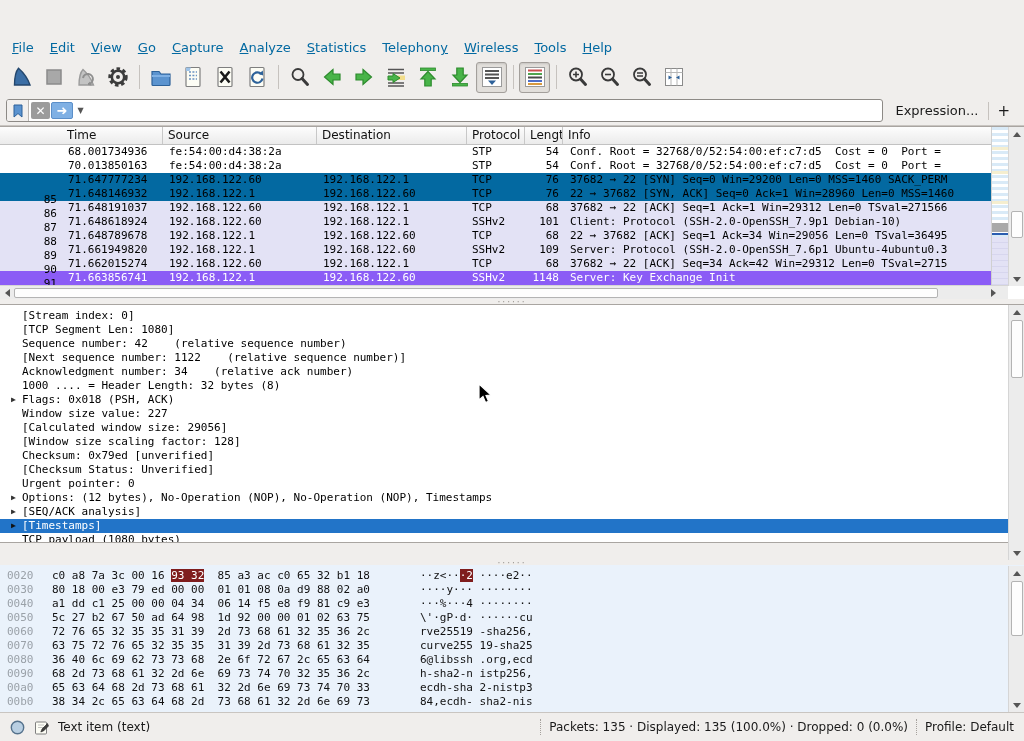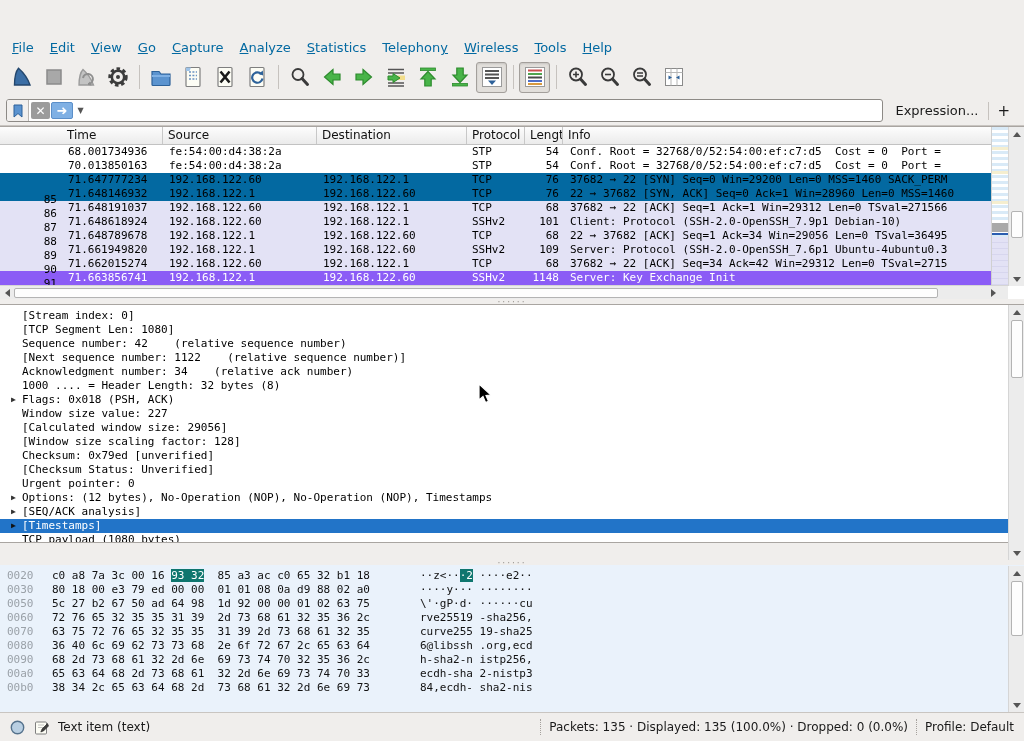--- a/index.html
+++ b/index.html
@@ -72,21 +72,21 @@
   .d-arrow { position:absolute; top:0; font-size:8px; color:#333; }
   .d-row.sel .d-arrow { color:#111; }
   .d-text { position:absolute; top:0; }
 
   
   .hexpane { top:565px; left:0; right:0; height:147px; background:#eaf2fb; overflow:hidden; font-family:"DejaVu Sans Mono","Liberation Mono",monospace; font-size:11px; padding-top:4px; }
   .x-row { position:relative; height:14px; line-height:14px; white-space:pre; color:#111; }
   .x-off { position:absolute; left:7px; color:#9aa1a8; }
   .x-hex { position:absolute; left:52px; }
   .x-ascii { position:absolute; left:420px; }
-  .x-hl { background:#0f766e; color:#fff; }
+  .x-hl { background:#7f1d1d; color:#fff; }
 
   
   .statusbar { top:712px; left:0; right:0; height:29px; background:#f0eeec; border-top:1px solid #c9c5c1; display:flex; align-items:center; font-size:12px; color:#1a1a1a; }
   .sb-left { display:flex; align-items:center; gap:9px; padding-left:10px; flex:1; }
   .sb-sep { width:1px; height:16px; border-left:1px dotted #a5a19d; margin:0 8px; }
   .sb-right { display:flex; align-items:center; padding-right:10px; }
 
   .cursor-arrow { pointer-events:none; }
 </style>
 </head>
@@ -352,20 +352,21 @@
 </div>
 
 <div class="abs splitter" style="top:561px;height:4px;">
     <span class="splitter-dots">······</span>
   </div>
 
 <div class="abs hexpane">
   <div>
       <div class="x-row"><span class="x-off">0020</span><span class="x-hex"><span>c0 a8 7a 3c 00 16 </span><span class="x-hl">93 32</span><span>  85 a3 ac c0 65 32 b1 18</span></span><span class="x-ascii"><span>··z&lt;··</span><span class="x-hl">·2</span><span> ····e2··</span></span></div>
       <div class="x-row"><span class="x-off">0030</span><span class="x-hex">80 18 00 e3 79 ed 00 00  01 01 08 0a d9 88 02 a0</span><span class="x-ascii">····y··· ········</span></div>
+      <div class="x-row"><span class="x-off">0040</span><span class="x-hex">a1 dd c1 25 00 00 04 34  06 14 f5 e8 f9 81 c9 e3</span><span class="x-ascii">···%···4 ········</span></div>
       <div class="x-row"><span class="x-off">0050</span><span class="x-hex">5c 27 b2 67 50 ad 64 98  1d 92 00 00 01 02 63 75</span><span class="x-ascii">\'·gP·d· ······cu</span></div>
       <div class="x-row"><span class="x-off">0060</span><span class="x-hex">72 76 65 32 35 35 31 39  2d 73 68 61 32 35 36 2c</span><span class="x-ascii">rve25519 -sha256,</span></div>
       <div class="x-row"><span class="x-off">0070</span><span class="x-hex">63 75 72 76 65 32 35 35  31 39 2d 73 68 61 32 35</span><span class="x-ascii">curve255 19-sha25</span></div>
       <div class="x-row"><span class="x-off">0080</span><span class="x-hex">36 40 6c 69 62 73 73 68  2e 6f 72 67 2c 65 63 64</span><span class="x-ascii">6@libssh .org,ecd</span></div>
       <div class="x-row"><span class="x-off">0090</span><span class="x-hex">68 2d 73 68 61 32 2d 6e  69 73 74 70 32 35 36 2c</span><span class="x-ascii">h-sha2-n istp256,</span></div>
       <div class="x-row"><span class="x-off">00a0</span><span class="x-hex">65 63 64 68 2d 73 68 61  32 2d 6e 69 73 74 70 33</span><span class="x-ascii">ecdh-sha 2-nistp3</span></div>
       <div class="x-row"><span class="x-off">00b0</span><span class="x-hex">38 34 2c 65 63 64 68 2d  73 68 61 32 2d 6e 69 73</span><span class="x-ascii">84,ecdh- sha2-nis</span></div>
     </div>
 </div>
 <div class="vscroll abs" style="top:566px;height:146px;right:0;">

